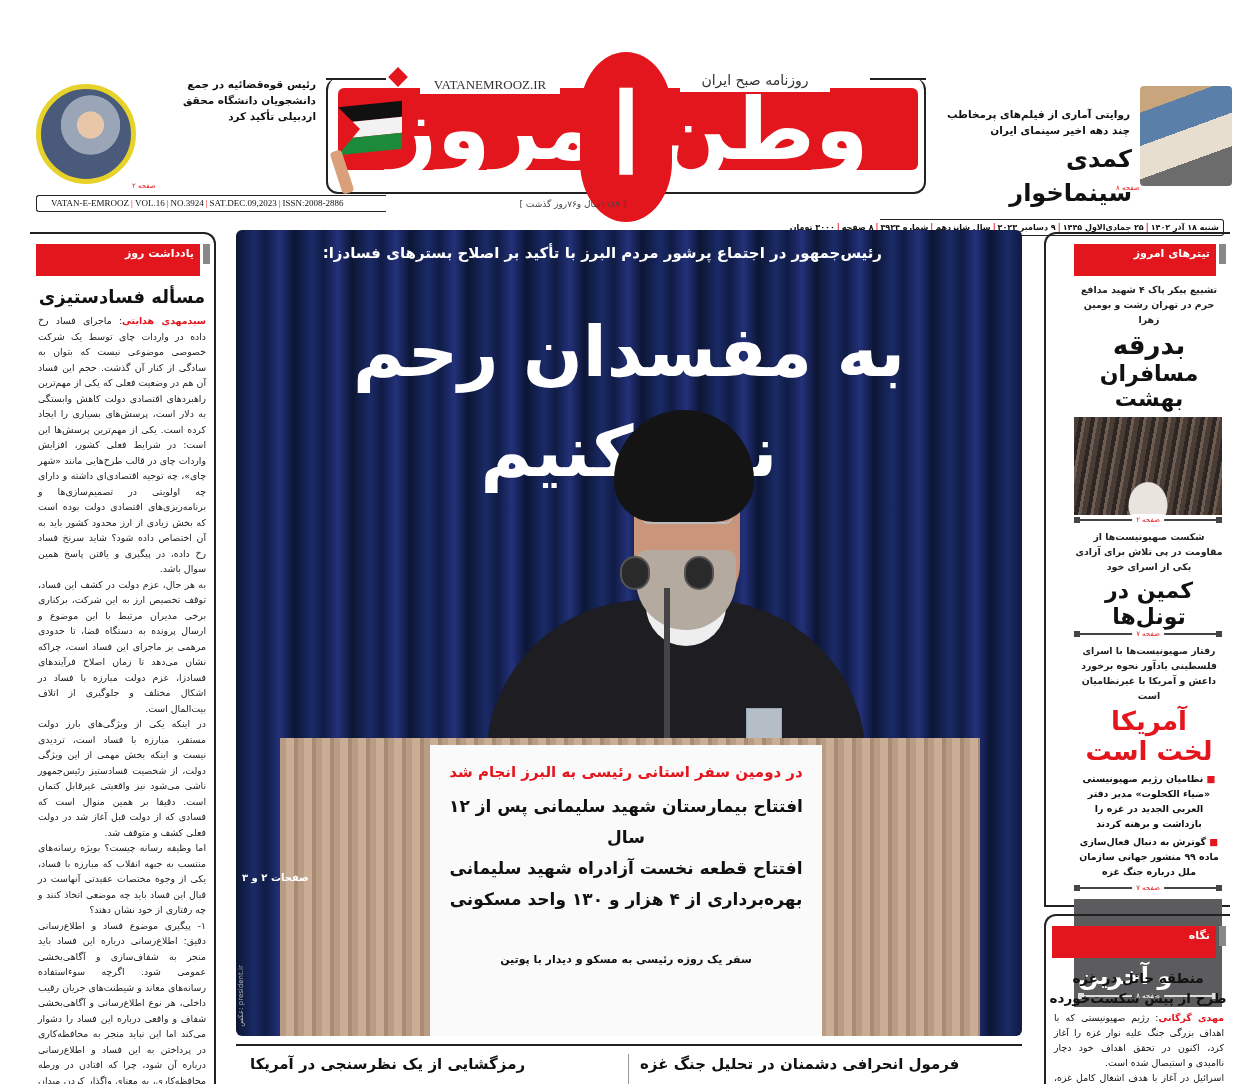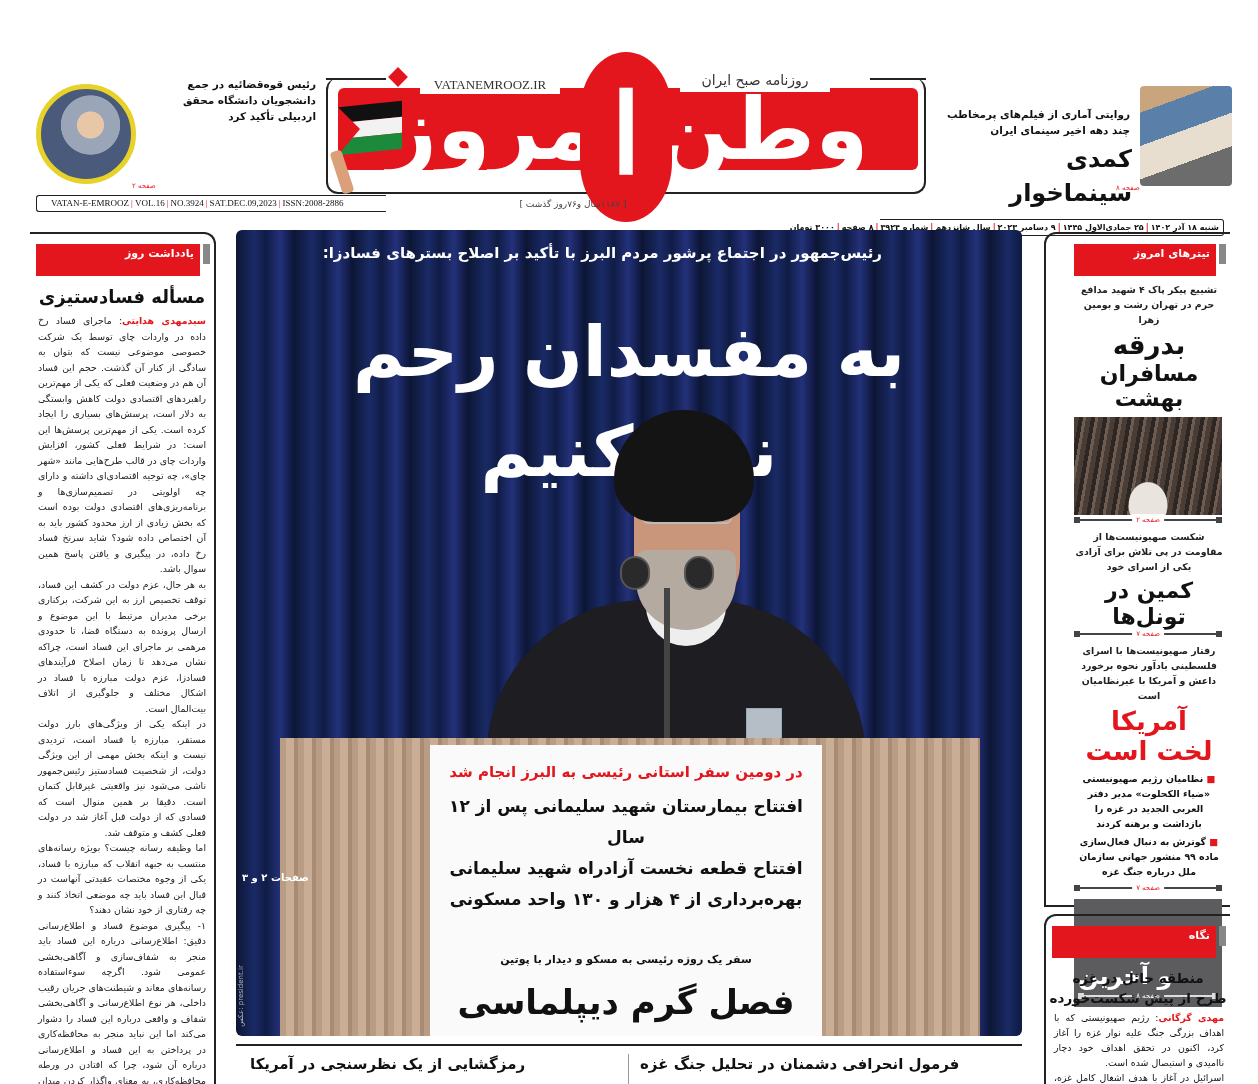--- a/index.html
+++ b/index.html
@@ -185,21 +185,20 @@
   <div class="podium"></div>
 
   <div class="podium-plaque">
     <div class="plaque-kicker">در دومین سفر استانی رئیسی به البرز انجام شد</div>
     <div class="plaque-lines">
       <div>افتتاح بیمارستان شهید سلیمانی پس از ۱۲ سال</div>
       <div>افتتاح قطعه نخست آزادراه شهید سلیمانی</div>
       <div>بهره‌برداری از ۴ هزار و ۱۳۰ واحد مسکونی</div>
     </div>
     <div class="plaque-sub">سفر یک روزه رئیسی به مسکو و دیدار با پوتین</div>
-    <div class="plaque-title">فصل گرم دیپلماسی</div>
   </div>
 
   <div class="hero-pages">صفحات ۲ و ۳</div>
   <div class="hero-credit">عکس: president.ir</div>
 </section>
 
 <div class="bottom-rule"></div>
 <div class="bottom-divider"></div>
 <div class="bottom-h r">فرمول انحرافی دشمنان در تحلیل جنگ غزه</div>
 <div class="bottom-h l">رمزگشایی از یک نظرسنجی در آمریکا</div>

